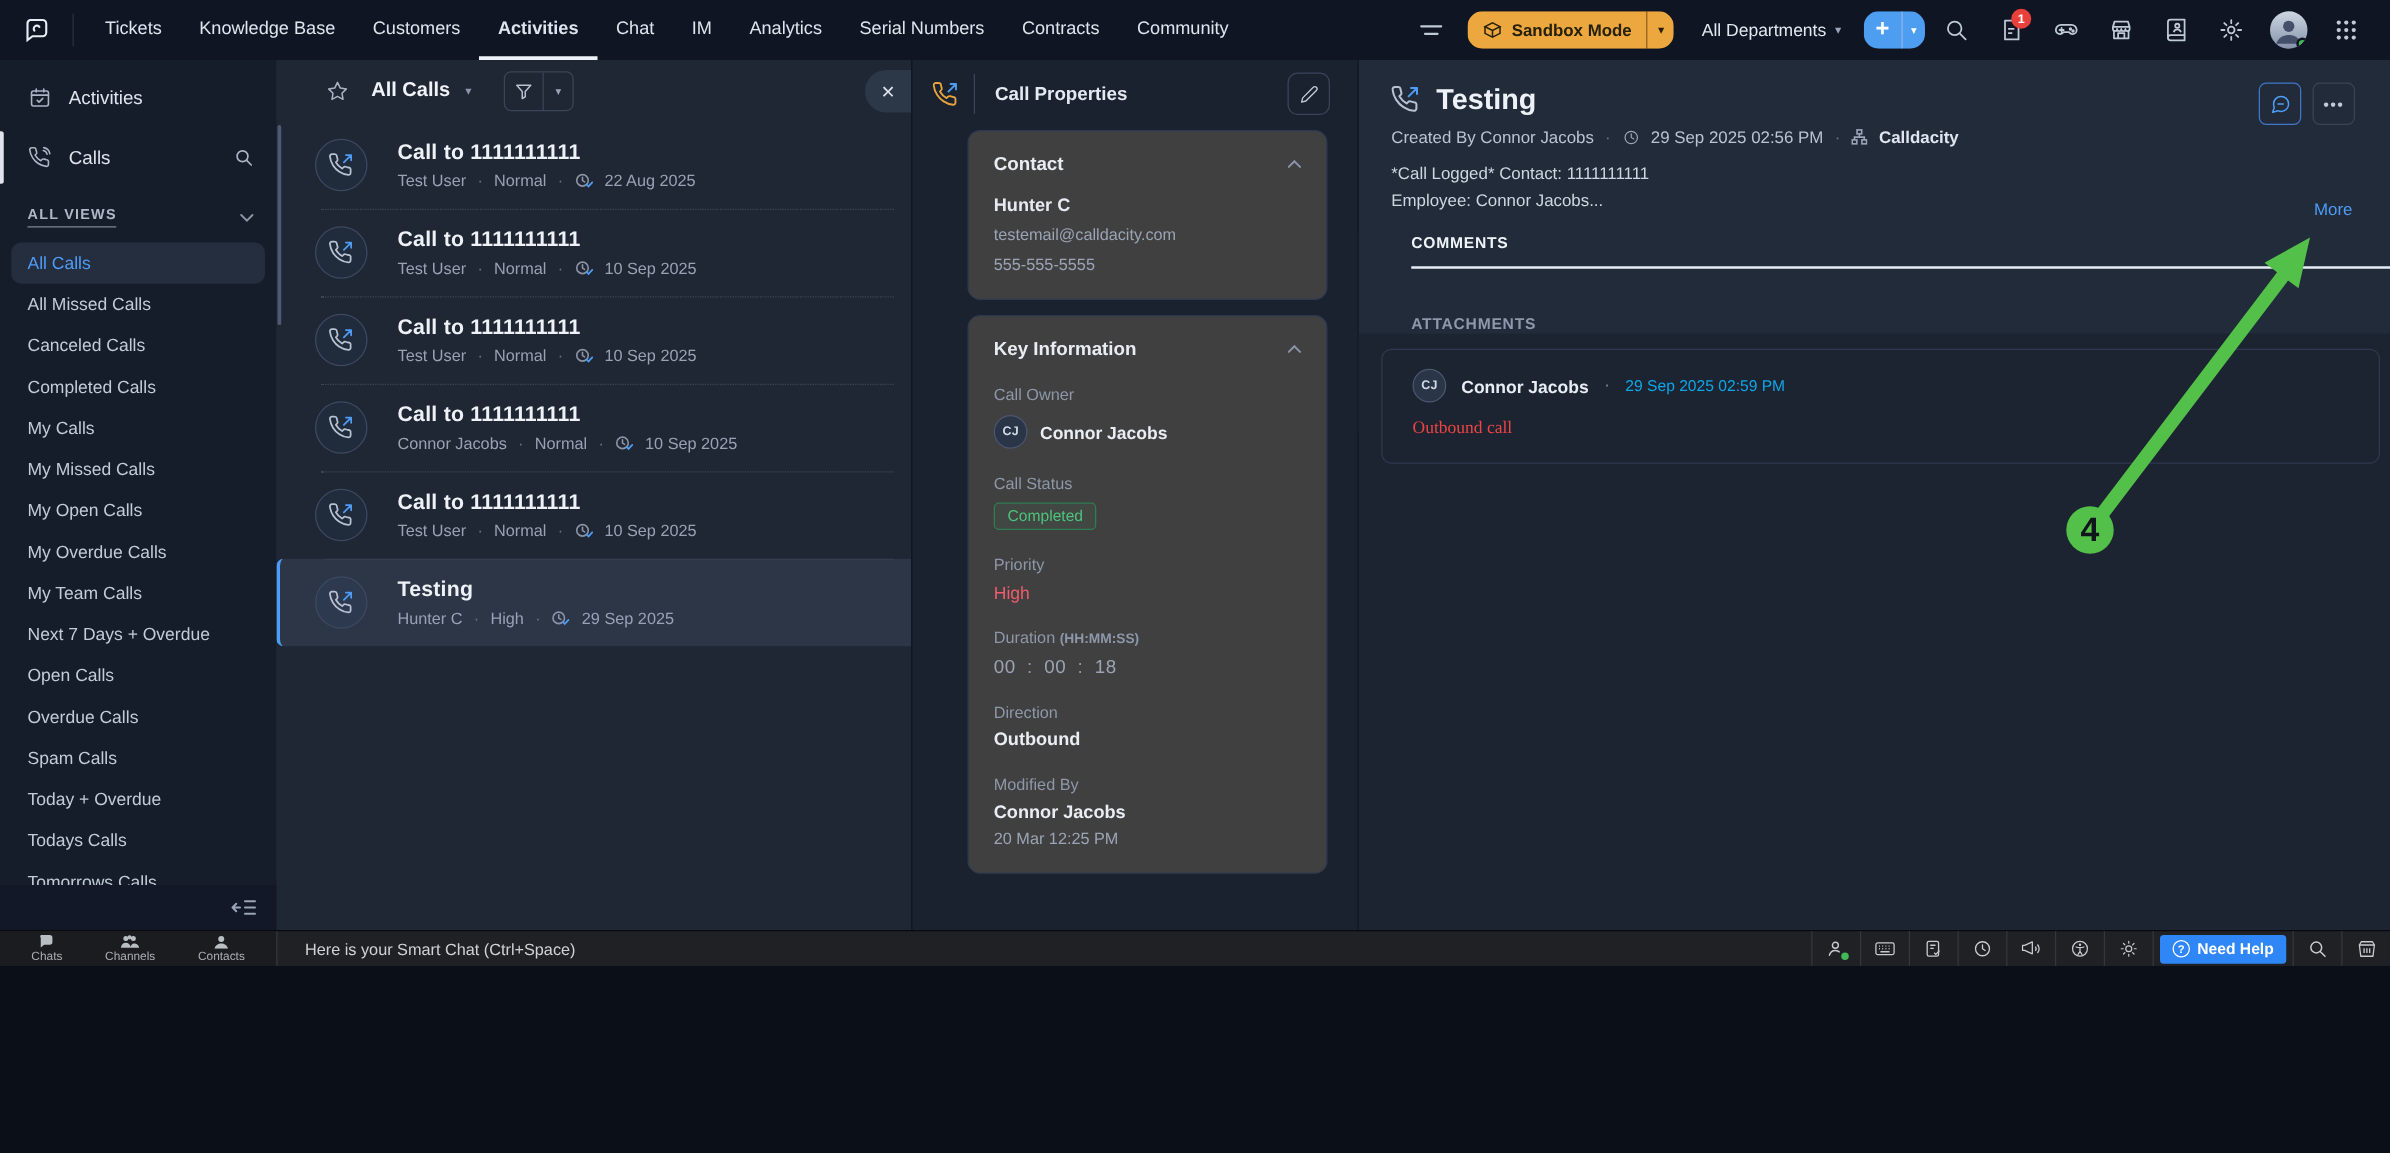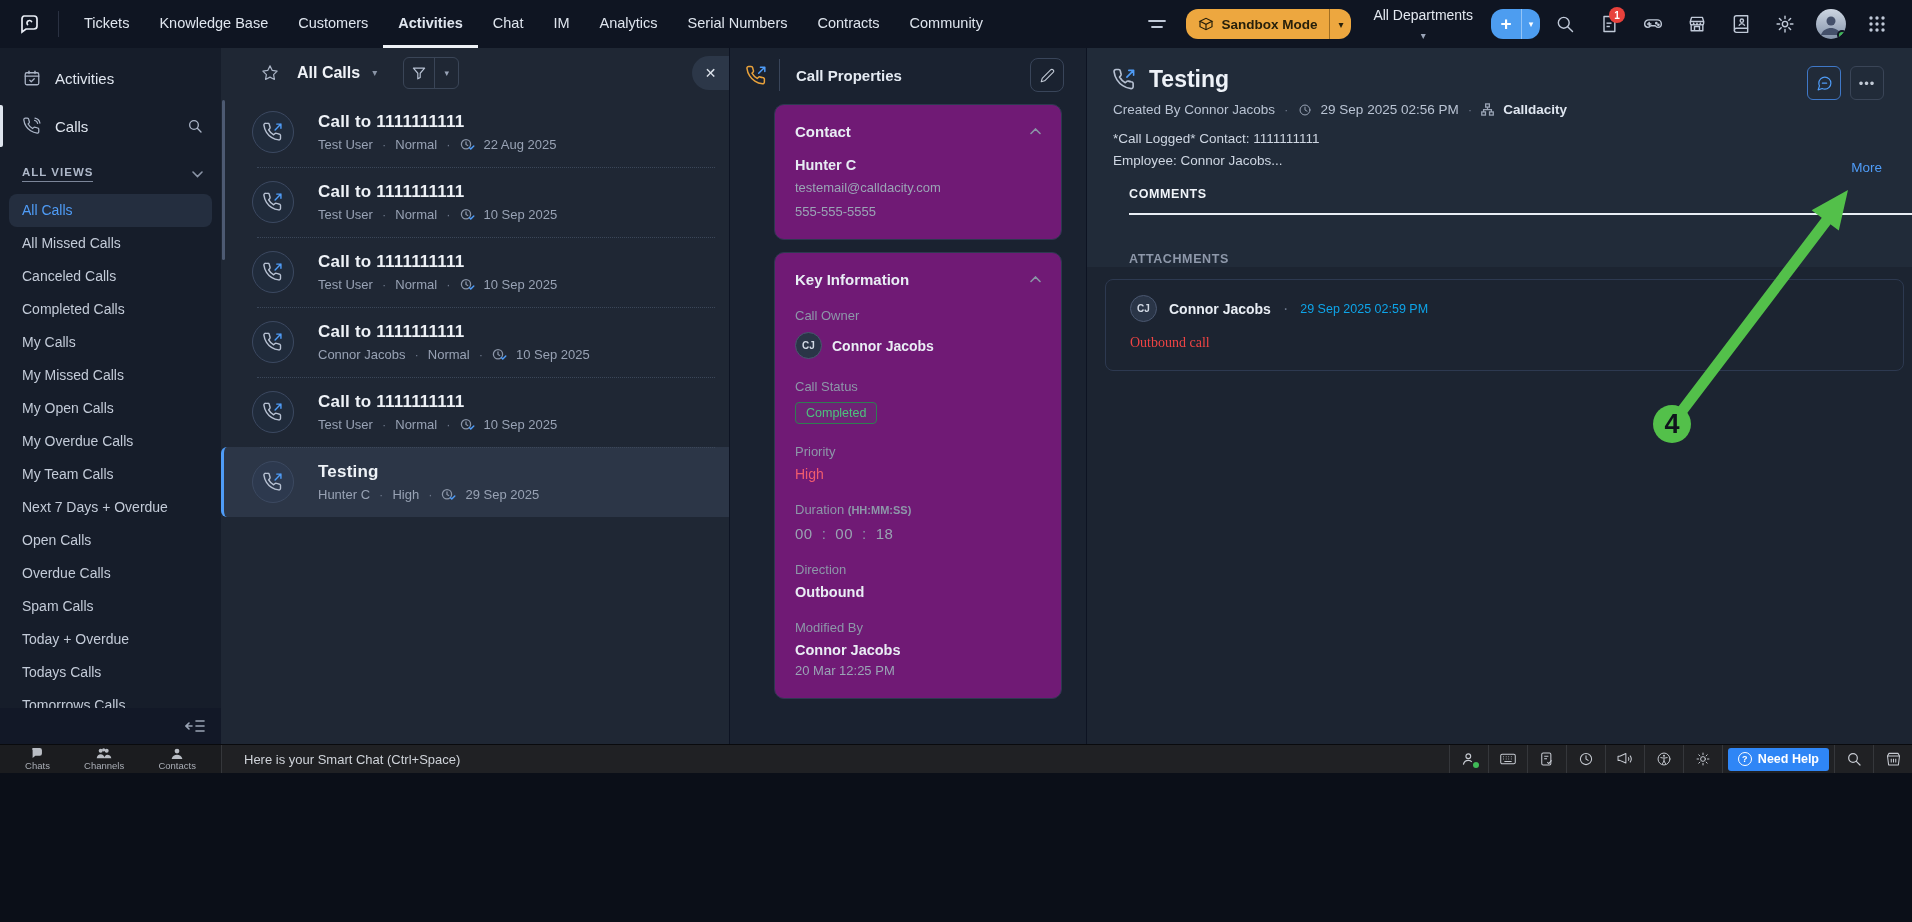--- a/index.html
+++ b/index.html
@@ -17,21 +17,21 @@
   .ntab { padding:0 15px; line-height:46px; font-size:14.5px; color:#dfe5ee; cursor:pointer; white-space:nowrap; }
   .ntab.active { font-weight:bold; box-shadow: inset 0 -3px 0 #eef1f6; }
   .nav-right { margin-left:auto; display:flex; align-items:center; padding-right:16px; gap:6px; }
   .reorder-ic { margin:0 14px 0 4px; cursor:pointer; }
   .splitbtn { display:flex; height:30px; border-radius:12px; overflow:hidden; cursor:pointer; }
   .sandbox-main { background:#eda73f; color:#27200b; display:flex; align-items:center; gap:7px;
                   padding:0 12px; font-size:13.5px; font-weight:bold; }
   .sandbox-caret { background:#eda73f; border-left:1px solid rgba(70,45,0,.45); width:22px;
                    display:grid; place-items:center; color:#27200b; font-size:10px; }
   .departments { display:flex; align-items:center; gap:7px; color:#e3e8f0; font-size:14px;
-                 padding:0 12px 0 16px; cursor:pointer; white-space:nowrap;flex-direction:column; }
+                 padding:0 12px 0 16px; cursor:pointer; white-space:nowrap; }
   .caret { font-size:10px; color:#9aa4b8; }
   .addbtn-main { background:#4d9df0; color:#fff; width:30px; display:grid; place-items:center;
                  font-size:19px; font-weight:bold; }
   .addbtn-caret { background:#4d9df0; border-left:1px solid rgba(255,255,255,.4); width:19px;
                   display:grid; place-items:center; color:#fff; font-size:9px; }
   .navico { width:38px; height:36px; display:grid; place-items:center; cursor:pointer; position:relative; }
   .badge { position:absolute; top:1px; right:3px; min-width:16px; height:16px; border-radius:8px;
            background:#e8413c; color:#fff; font-size:10px; font-weight:bold; display:grid;
            place-items:center; padding:0 4px; }
   .avatar { width:30px; height:30px; border-radius:50%; background:linear-gradient(#cdd6e2,#8493aa);
@@ -96,21 +96,21 @@
   
   .propspanel { position:absolute; top:48px; left:729px; width:357px; bottom:29px; background:#1a2230;
                 border-left:1px solid #0d1322; }
   .pheader { height:54px; display:flex; align-items:center; padding:0 22px 0 16px; }
   .pheader .ph { stroke:#e9a23b; }
   .pheader .ar { stroke:#4f9cf7; }
   .pdivider { width:1px; height:32px; background:#39455a; margin:0 16px 0 12px; }
   .ptitle { font-size:15px; font-weight:bold; color:#e4eaf2; }
   .editbtn { margin-left:auto; width:34px; height:34px; border:1px solid #39455a; border-radius:8px;
              display:grid; place-items:center; color:#c2cad6; cursor:pointer; }
-  .pcard { margin:2px 24px 12px 44px; background:#701a75; border:1px solid #2d3950;
+  .pcard { margin:2px 24px 12px 44px; background:#404040; border:1px solid #2d3950;
            border-radius:10px; padding:18px 20px 20px; }
   .pcard-title { display:flex; align-items:center; font-size:15px; font-weight:bold; color:#e8edf4; }
   .pcard-title .chev { margin-left:auto; color:#8a94a6; cursor:pointer; }
   .contact-name { margin-top:17px; font-size:14.5px; font-weight:bold; color:#e6ebf3; }
   .contact-email { margin-top:7px; font-size:13px; color:#9aa4b5; }
   .contact-phone { margin-top:9px; font-size:13px; color:#9aa4b5; }
   .kfield { margin-top:20px; }
   .klabel { font-size:13px; color:#8d97a9; }
   .klabel b { font-size:11px; color:#8d97a9; }
   .kvalue { margin-top:7px; font-size:14.5px; font-weight:bold; color:#e9edf4; }

